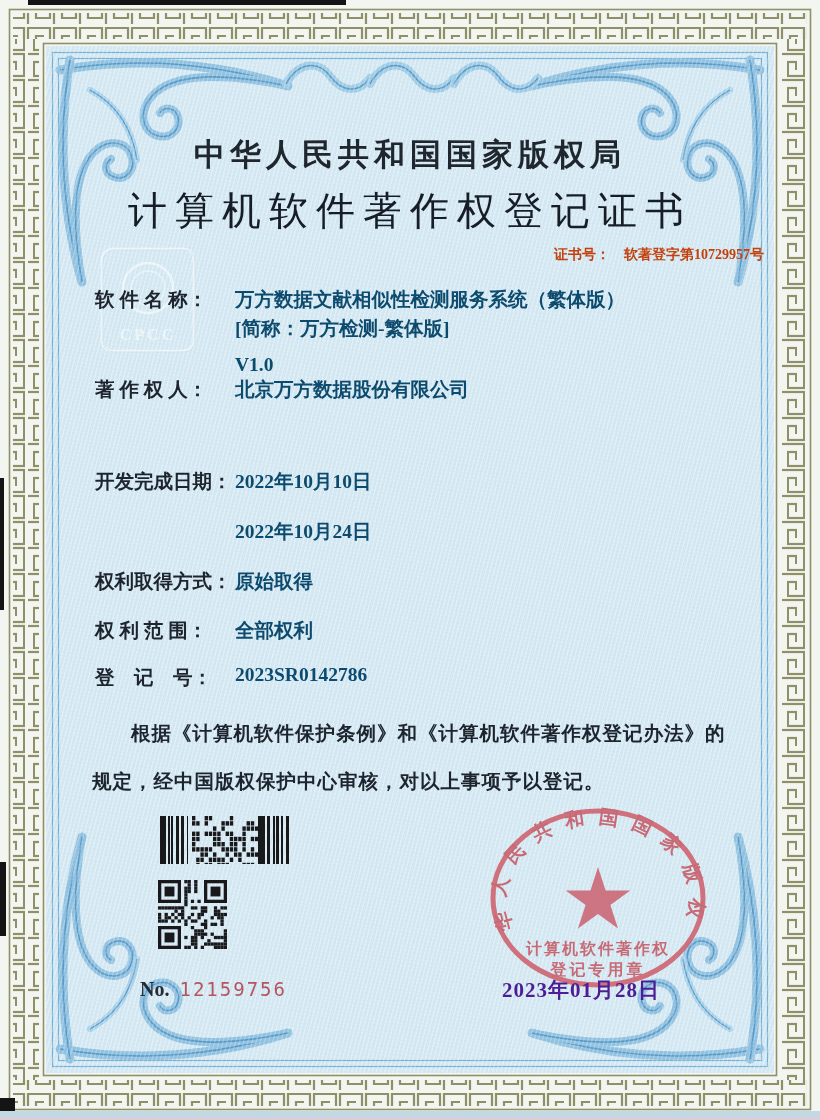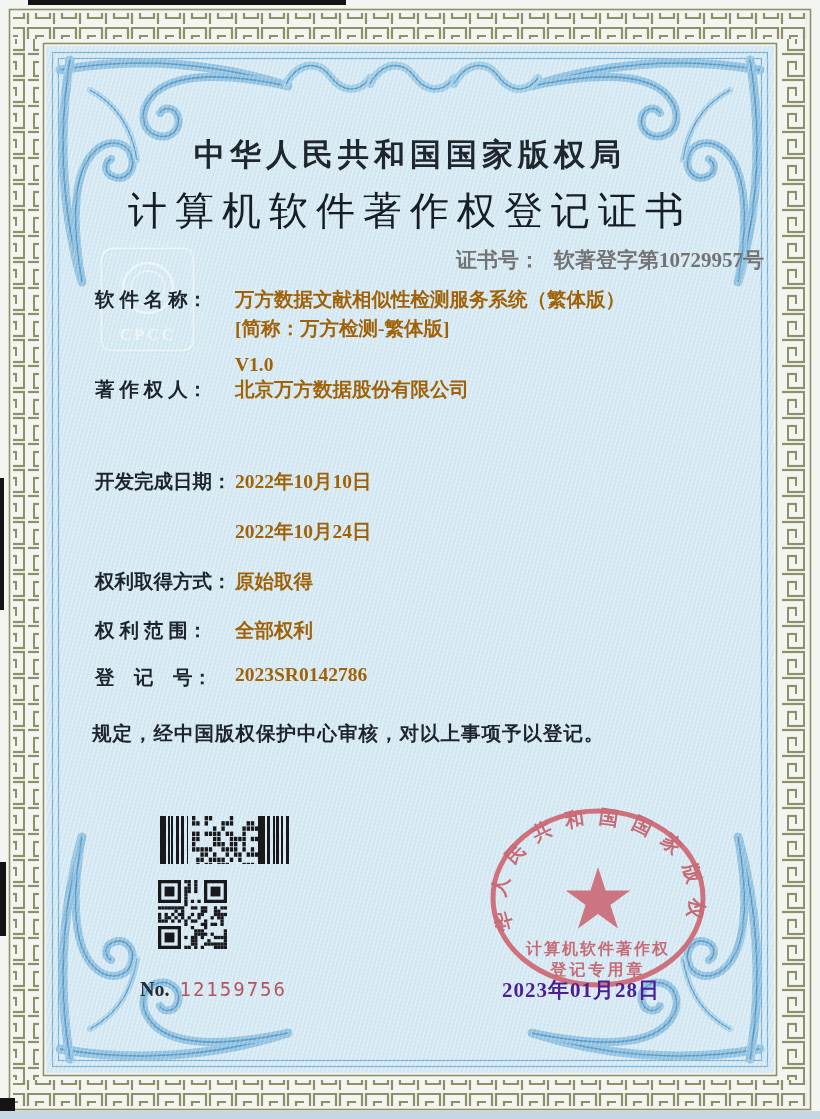--- a/index.html
+++ b/index.html
@@ -18,26 +18,26 @@
   .content { position:absolute; left:46px; top:46px; width:728px; height:1027px; color:#1c2430; }
   .authority {
     position:absolute; top:88px; left:0; width:100%; text-align:center;
     font-size:31px; font-weight:700; letter-spacing:5px; color:#20262e;
   }
   .cert-title {
     position:absolute; top:138px; left:0; width:100%; text-align:center;
     font-size:39px; font-weight:400; letter-spacing:8px; color:#171d26;
   }
   .cert-no {
-    position:absolute; top:200px; right:10px; font-size:21px; font-weight:700; color:#737373;
+    position:absolute; top:200px; right:10px; font-size:14px; font-weight:700; color:#c2410c;
   }
   .cert-no .gap { display:inline-block; width:14px; }
   .row { position:absolute; left:0; width:100%; height:28px; }
   .f-label { position:absolute; left:49px; font-size:19.5px; font-weight:700; white-space:pre; color:#1d242e; }
-  .f-value { position:absolute; left:189px; font-size:19.5px; font-weight:600; color:#a16207; }
+  .f-value { position:absolute; left:189px; font-size:19.5px; font-weight:600; color:#0c4a6e; }
   .statement {
     position:absolute; left:46px; top:664px; width:650px;
     font-size:19.5px; font-weight:600; letter-spacing:1px; line-height:48px; color:#1d242e;
   }
   .statement .l1 { text-indent:2em; display:block; }
   .statement .l2 { display:block; }
   .barcode { position:absolute; left:114px; top:770px; }
   .qrcode  { position:absolute; left:112px; top:834px; }
   .seal    { position:absolute; left:438px; top:758px; opacity:.92; }
   .watermark { position:absolute; left:50px; top:198px; opacity:.55; }
@@ -157,20 +157,21 @@
     <div class="row" style="top:571px">
       <span class="f-label">权 利 范 围：</span>
       <span class="f-value">全部权利</span>
     </div>
     <div class="row" style="top:618px">
       <span class="f-label">登　记　号：</span>
       <span class="f-value">2023SR0142786</span>
     </div>
 
     <div class="statement">
+      <span class="l1">根据《计算机软件保护条例》和《计算机软件著作权登记办法》的</span>
       <span class="l2">规定，经中国版权保护中心审核，对以上事项予以登记。</span>
     </div>
 
     <svg class="barcode" width="130" height="48" viewBox="0 0 130 48">
       <g fill="#19191c">
           <rect x="0" y="0" width="6" height="48"></rect>
           <rect x="8" y="0" width="2" height="48"></rect>
           <rect x="11" y="0" width="2" height="48"></rect>
           <rect x="16" y="0" width="3" height="48"></rect>
           <rect x="21" y="0" width="3" height="48"></rect>

